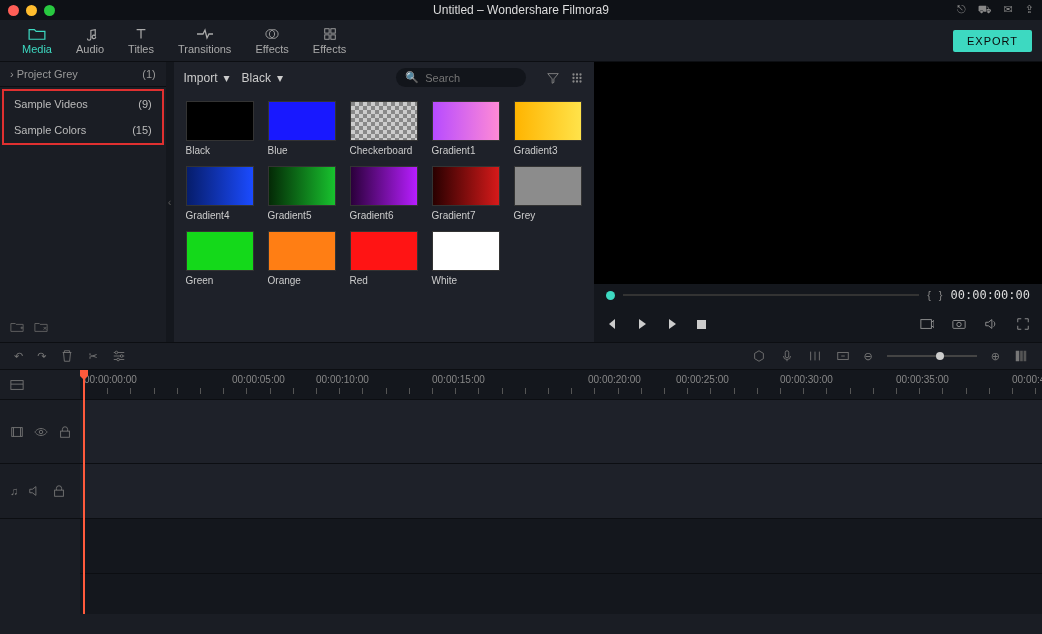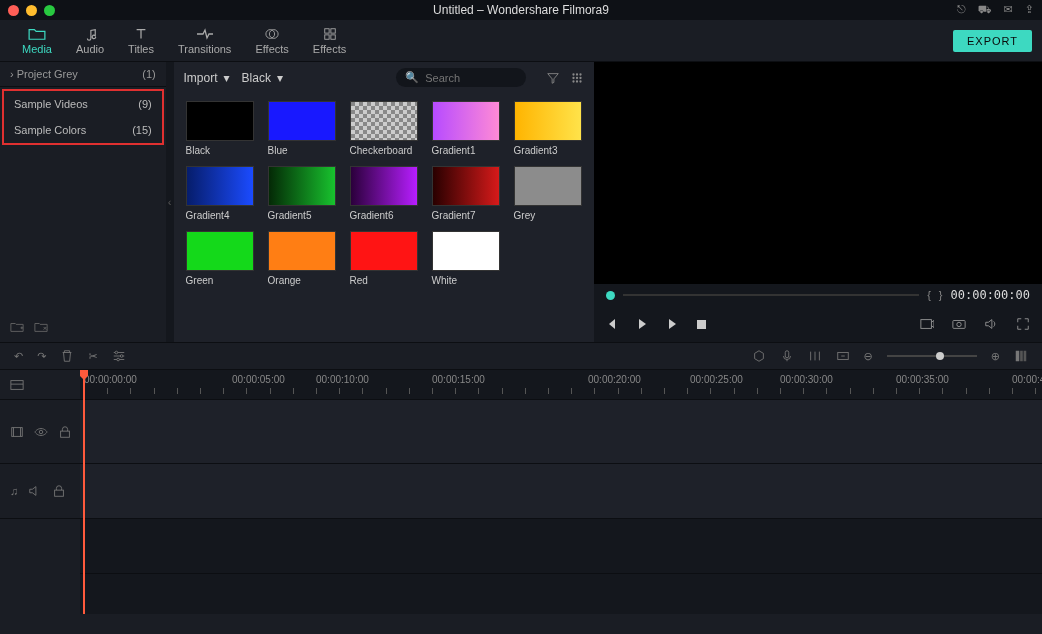--- a/index.html
+++ b/index.html
@@ -446,21 +446,21 @@
         <div class="rtick" style="left: 375.2px;"></div>
         <div class="rtick" style="left: 398.4px;"></div>
         <div class="rtick" style="left: 421.6px;"></div>
         <div class="rtick" style="left: 444.8px;"></div>
         <div class="rmark" style="left: 468px; margin-left: 40px;">00:00:20:00</div>
         <div class="rtick" style="left: 468px;"></div>
         <div class="rtick" style="left: 491.2px;"></div>
         <div class="rtick" style="left: 514.4px;"></div>
         <div class="rtick" style="left: 537.6px;"></div>
         <div class="rtick" style="left: 560.8px;"></div>
-        <div class="rmark" style="left: 589px; padding-left: 21px;">00:00:25:00</div>
+        <div class="rmark" style="left: 575px; padding-left: 21px;">00:00:25:00</div>
         <div class="rtick" style="left: 584px;"></div>
         <div class="rtick" style="left: 607.2px;"></div>
         <div class="rtick" style="left: 630.4px;"></div>
         <div class="rtick" style="left: 653.6px;"></div>
         <div class="rtick" style="left: 676.8px;"></div>
         <div class="rmark" style="left: 700px;">00:00:30:00</div>
         <div class="rtick" style="left: 700px;"></div>
         <div class="rtick" style="left: 723.2px;"></div>
         <div class="rtick" style="left: 746.4px;"></div>
         <div class="rtick" style="left: 769.6px;"></div>

